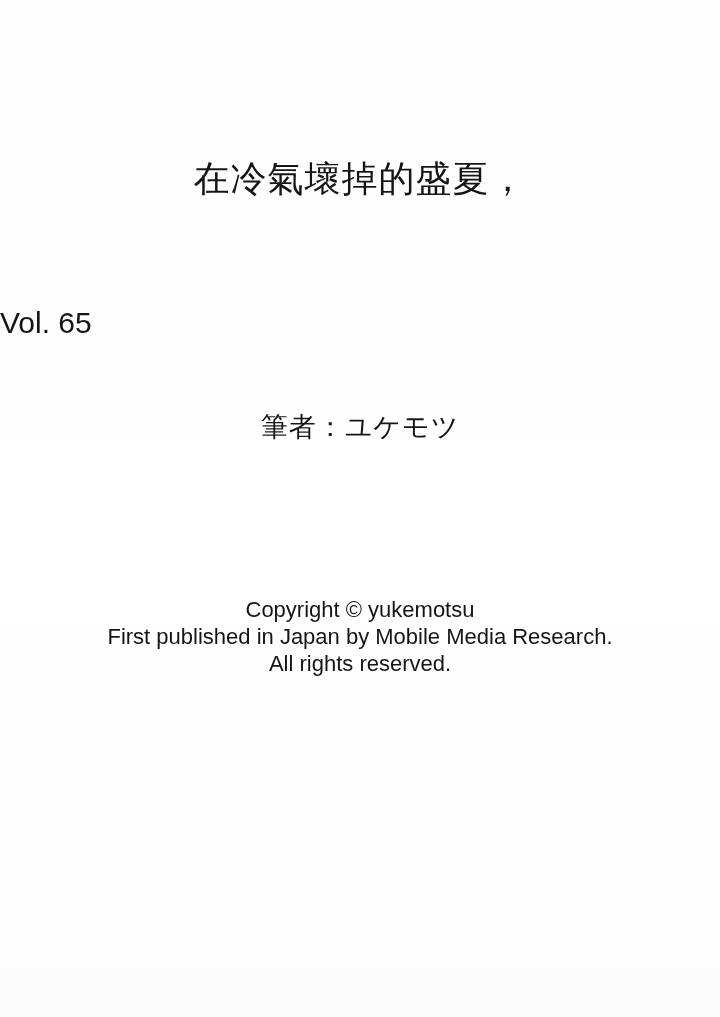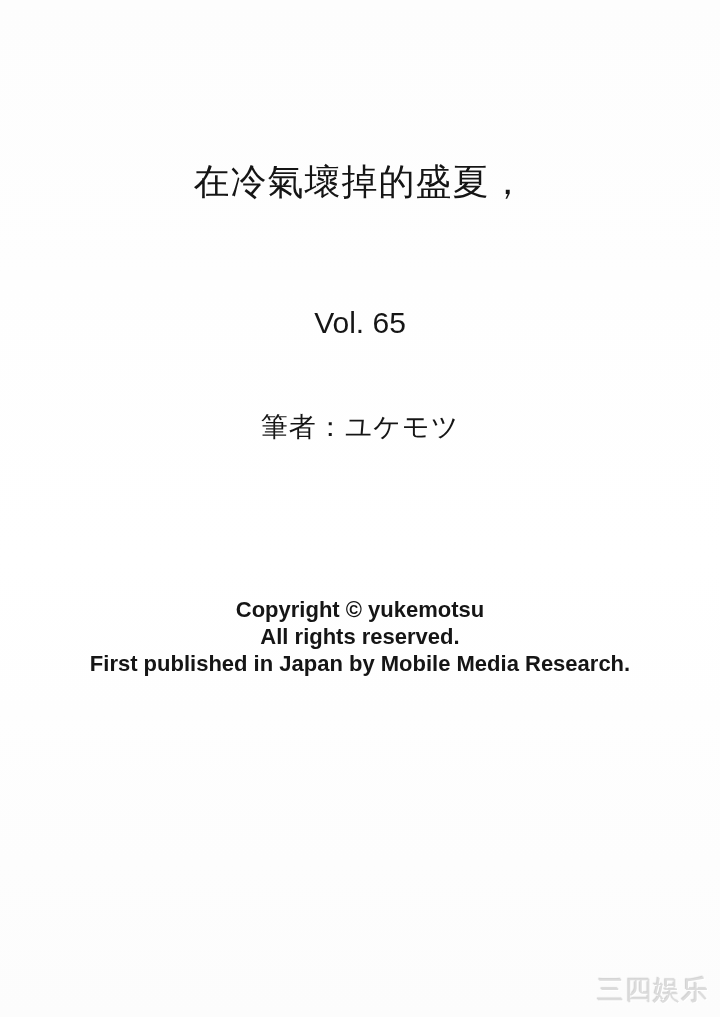--- a/index.html
+++ b/index.html
@@ -24,27 +24,28 @@
     position: absolute;
     top: 158px;
     left: 0;
     width: 720px;
     text-align: center;
     font-size: 36px;
     line-height: 48px;
     font-weight: 500;
     letter-spacing: 1px;
     color: #151515;
+    font-family: Liberation Mono, monospace;
   }
   .volume {
     position: absolute;
     top: 305px;
     left: 0;
     width: 720px;
-    text-align: center;
+    text-align: left;
     font-size: 30px;
     line-height: 36px;
     font-weight: 400;
     color: #151515;
   }
   .author {
     position: absolute;
     top: 410px;
     left: 0;
     width: 720px;
@@ -56,21 +57,21 @@
     color: #151515;
   }
   .copyright {
     position: absolute;
     top: 597px;
     left: 0;
     width: 720px;
     text-align: center;
     font-size: 22px;
     line-height: 26.8px;
-    font-weight: 700;
+    font-weight: 400;
     color: #151515;
   }
   .watermark {
     position: absolute;
     top: 977px;
     right: 11px;
     font-size: 27px;
     line-height: 27px;
     letter-spacing: 1px;
     color: #dcdcdc;
@@ -86,19 +87,18 @@
   <div class="title-block">
     <div>在冷氣壞掉的盛夏，</div>
   </div>
 
   <div class="volume">Vol. 65</div>
 
   <div class="author">筆者：ユケモツ</div>
 
   <div class="copyright">
     <div>Copyright © yukemotsu</div>
+    <div>First published in Japan by Mobile Media Research.</div>
     <div>All rights reserved.</div>
-    <div>First published in Japan by Mobile Media Research.</div>
   </div>
 
-  <div class="watermark">三四娱乐</div>
 
 </div>
 
 </body></html>

